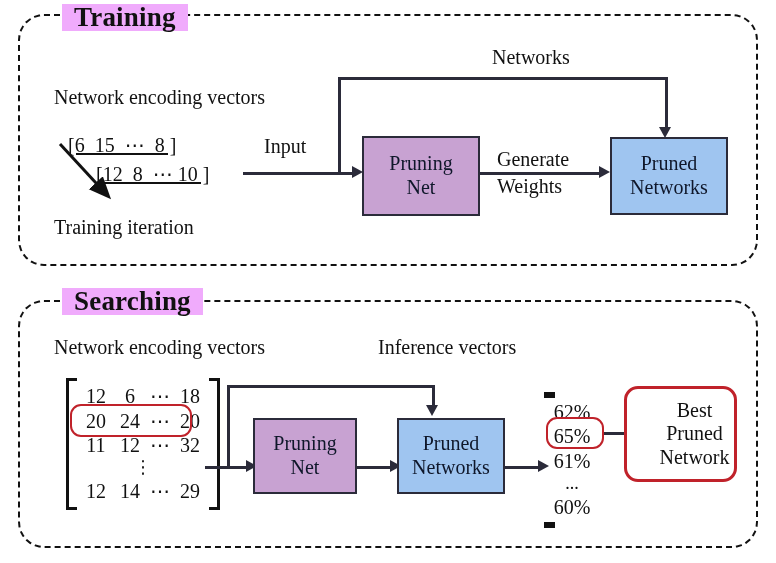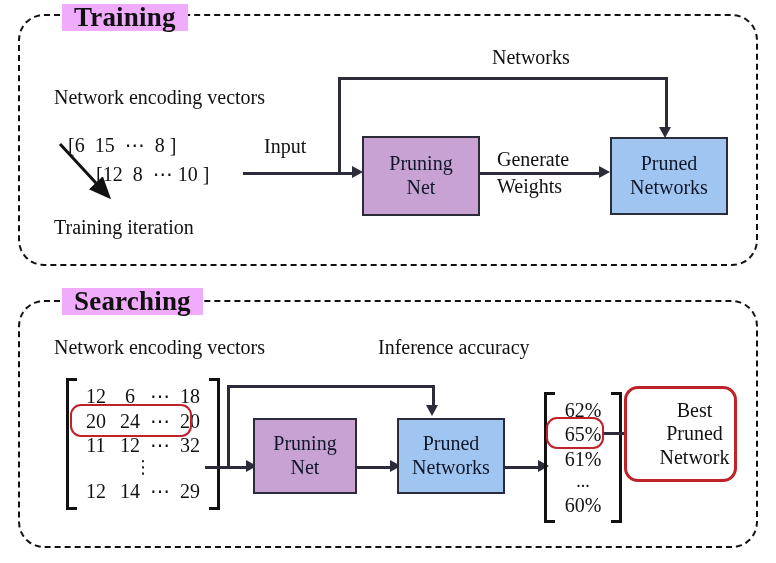--- a/index.html
+++ b/index.html
@@ -128,20 +128,21 @@
     white-space: pre;
   }
   .mrow .cell { display: inline-block; text-align: center; }
 
   
   .vecline {
     position: absolute;
     font-size: 20px;
     white-space: pre;
     line-height: 1.1;
+    text-decoration: underline;
   }
 
   
   .redbox {
     position: absolute;
     border: 2.5px solid #c0222a;
     border-radius: 11px;
     box-sizing: border-box;
     background: transparent;
     pointer-events: none;
@@ -198,21 +199,21 @@
     <div>
       <div>Pruned</div>
       <div>Networks</div>
     </div>
   </div>
 
   <div class="panel" id="panel-searching"></div>
   <div class="panel-title" id="title-searching">Searching</div>
 
   <div class="lbl" style="left:54px; top:336px;">Network encoding vectors</div>
-  <div class="lbl" style="left:378px; top:336px;">Inference accuracy</div>
+  <div class="lbl" style="left:378px; top:336px;">Inference vectors</div>
 
   <div class="matrix" id="search-matrix" style="left:66px; top:378px; height:132px;">
     <div class="bracket left"></div>
     <div class="matrix-rows" id="matrix-rows">
         <div class="mrow"><span class="cell" style="width: 34px;">12</span><span class="cell" style="width: 34px;">6</span><span class="cell" style="width: 26px;">⋯</span><span class="cell" style="width: 34px;">18</span></div>
         <div class="mrow"><span class="cell" style="width: 34px;">20</span><span class="cell" style="width: 34px;">24</span><span class="cell" style="width: 26px;">⋯</span><span class="cell" style="width: 34px;">20</span></div>
         <div class="mrow"><span class="cell" style="width: 34px;">11</span><span class="cell" style="width: 34px;">12</span><span class="cell" style="width: 26px;">⋯</span><span class="cell" style="width: 34px;">32</span></div>
         <div class="mrow" style="justify-content: center; font-size: 18px;"><span class="cell" style="width: 128px;">⋮</span></div>
         <div class="mrow"><span class="cell" style="width: 34px;">12</span><span class="cell" style="width: 34px;">14</span><span class="cell" style="width: 26px;">⋯</span><span class="cell" style="width: 34px;">29</span></div>
       </div>
@@ -241,21 +242,21 @@
   <div class="box blue" style="left:397px; top:418px; width:108px; height:76px;">
     <div>
       <div>Pruned</div>
       <div>Networks</div>
     </div>
   </div>
 
   <div class="hline" style="left:505px; top:466px; width:37px;"></div>
   <div class="arrow-r" style="left:538px; top:460px;"></div>
 
-  <div class="matrix" id="acc-matrix" style="left:544px; top:392px; height:131px;">
+  <div class="matrix" id="acc-matrix" style="left:544px; top:392px; height:131px;flex-direction:column;">
     <div class="bracket left"></div>
     <div class="matrix-rows" id="acc-rows">
         <div class="mrow" style="justify-content: center;"><span class="cell" style="width: 52px;">62%</span></div>
         <div class="mrow" style="justify-content: center;"><span class="cell" style="width: 52px;">65%</span></div>
         <div class="mrow" style="justify-content: center;"><span class="cell" style="width: 52px;">61%</span></div>
         <div class="mrow" style="justify-content: center;"><span class="cell" style="width: 52px; font-size: 18px;">...</span></div>
         <div class="mrow" style="justify-content: flex-end;"><span class="cell" style="width: 52px;">60%</span></div>
       </div>
     <div class="bracket right"></div>
   </div>

